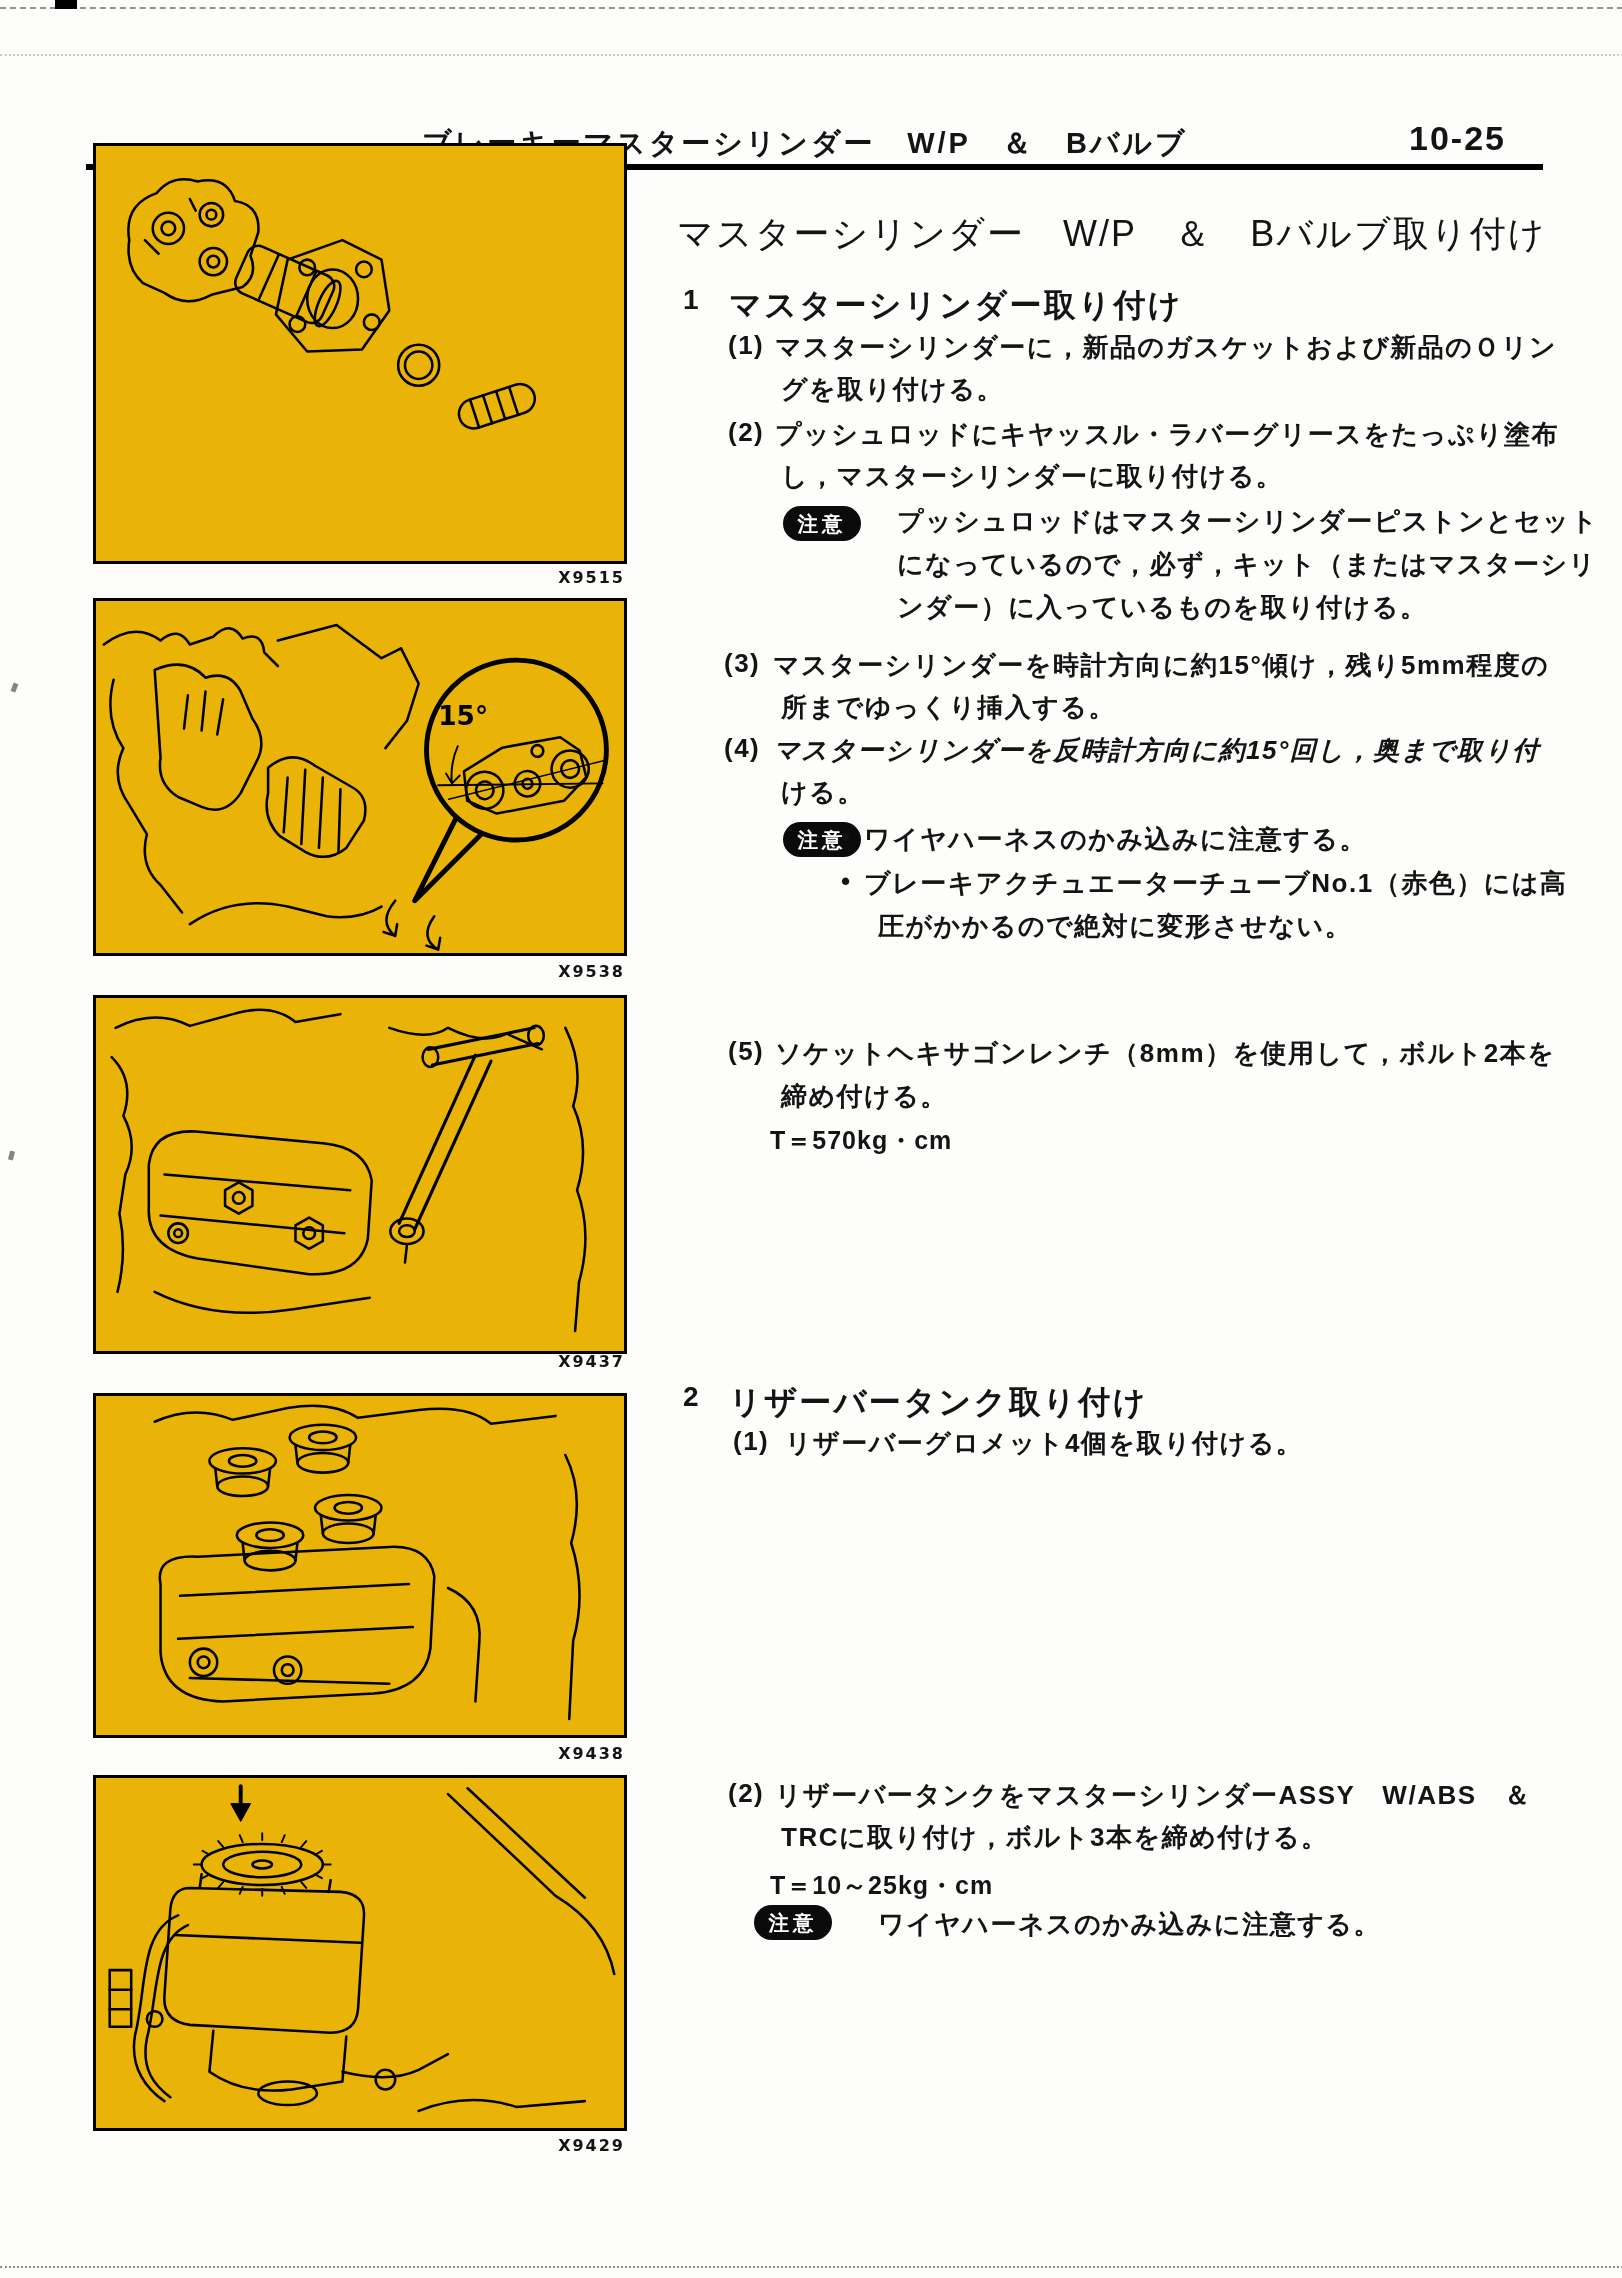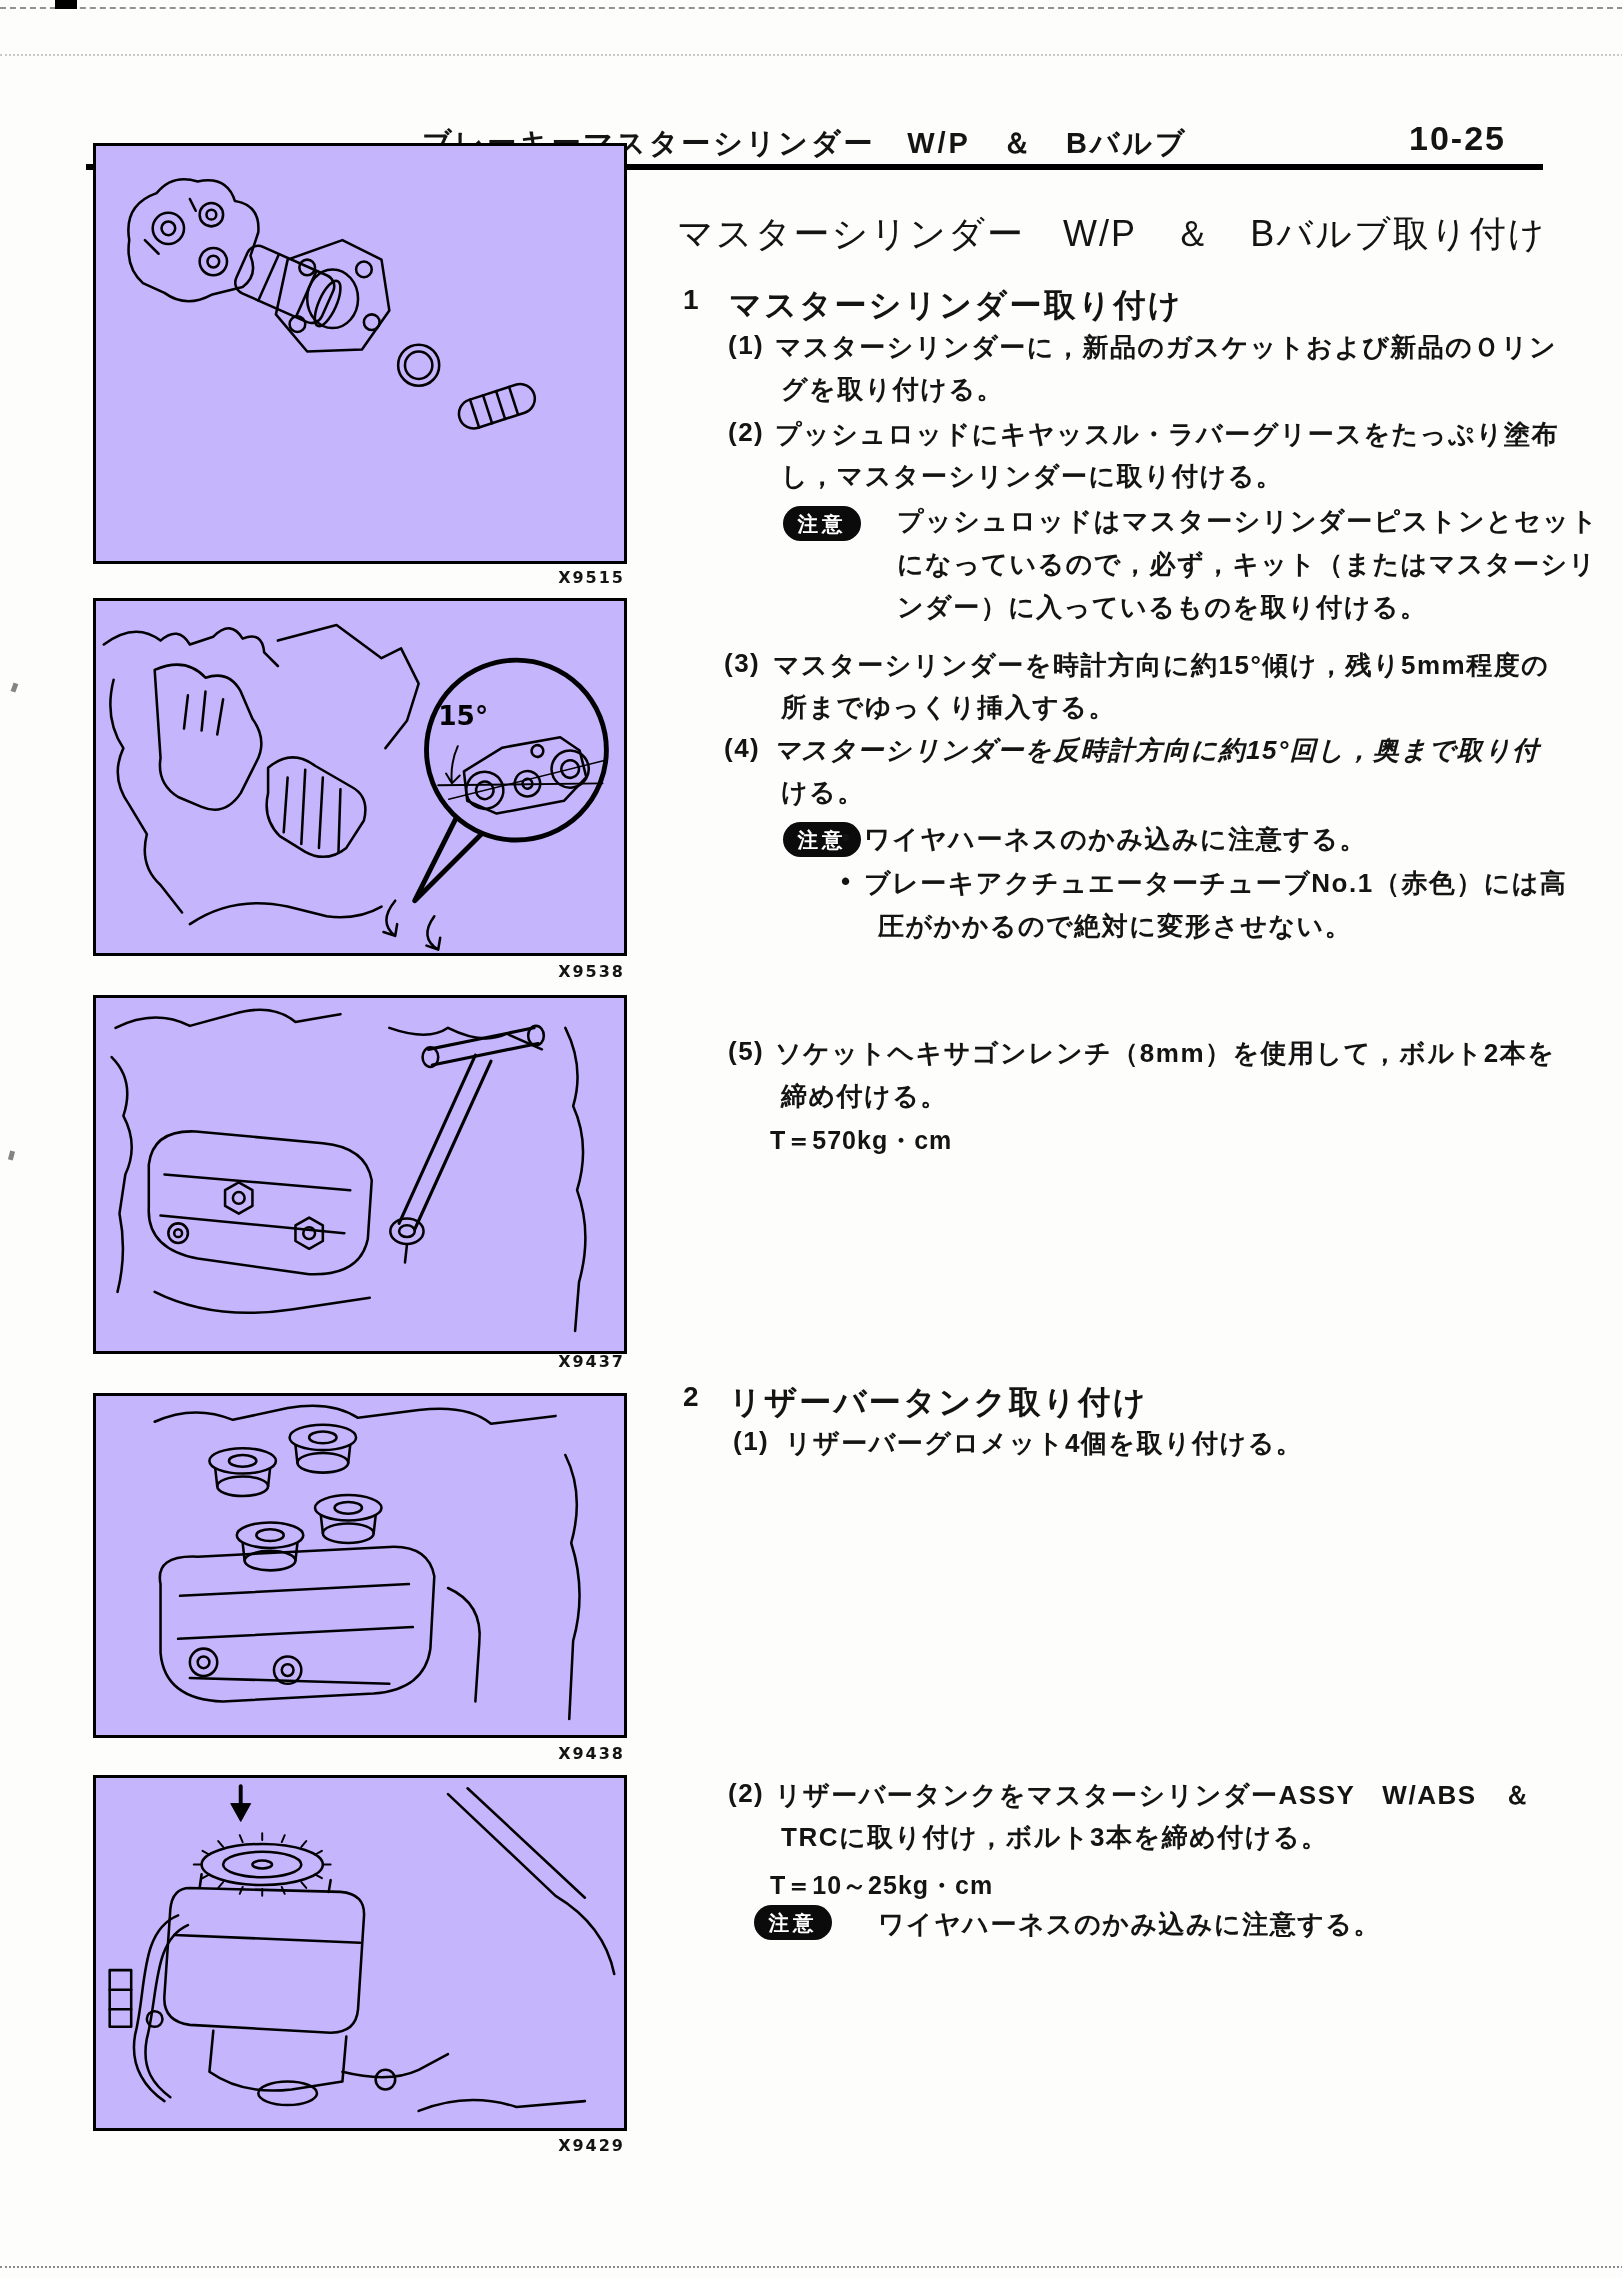--- a/index.html
+++ b/index.html
@@ -32,21 +32,21 @@
 
   .caution {
     position:absolute; height:35px; line-height:35px; padding:0 14.6px;
     background:#0b0b0b; color:#fff; border-radius:17.6px;
     font-size:20.5px; font-weight:700; letter-spacing:3.9px; white-space:nowrap;
   }
 
   
   .figbox {
     position:absolute; left:93px; width:534px; box-sizing:border-box;
-    border:3.9px solid #000; background:#c4b5fd;
+    border:3.9px solid #000; background:#eab308;
   }
   .figbox svg { display:block; width:100%; height:100%; }
   #fig1 { top:143px;  height:421px; }
   #fig2 { top:598px;  height:358px; }
   #fig3 { top:995px; height:359px; }
   #fig4 { top:1393px; height:345px; }
   #fig5 { top:1775px; height:356px; }
   .figlabel {
     position:absolute; left:93px; width:532px; text-align:right;
     font-size:16px; font-weight:700; letter-spacing:2px;

